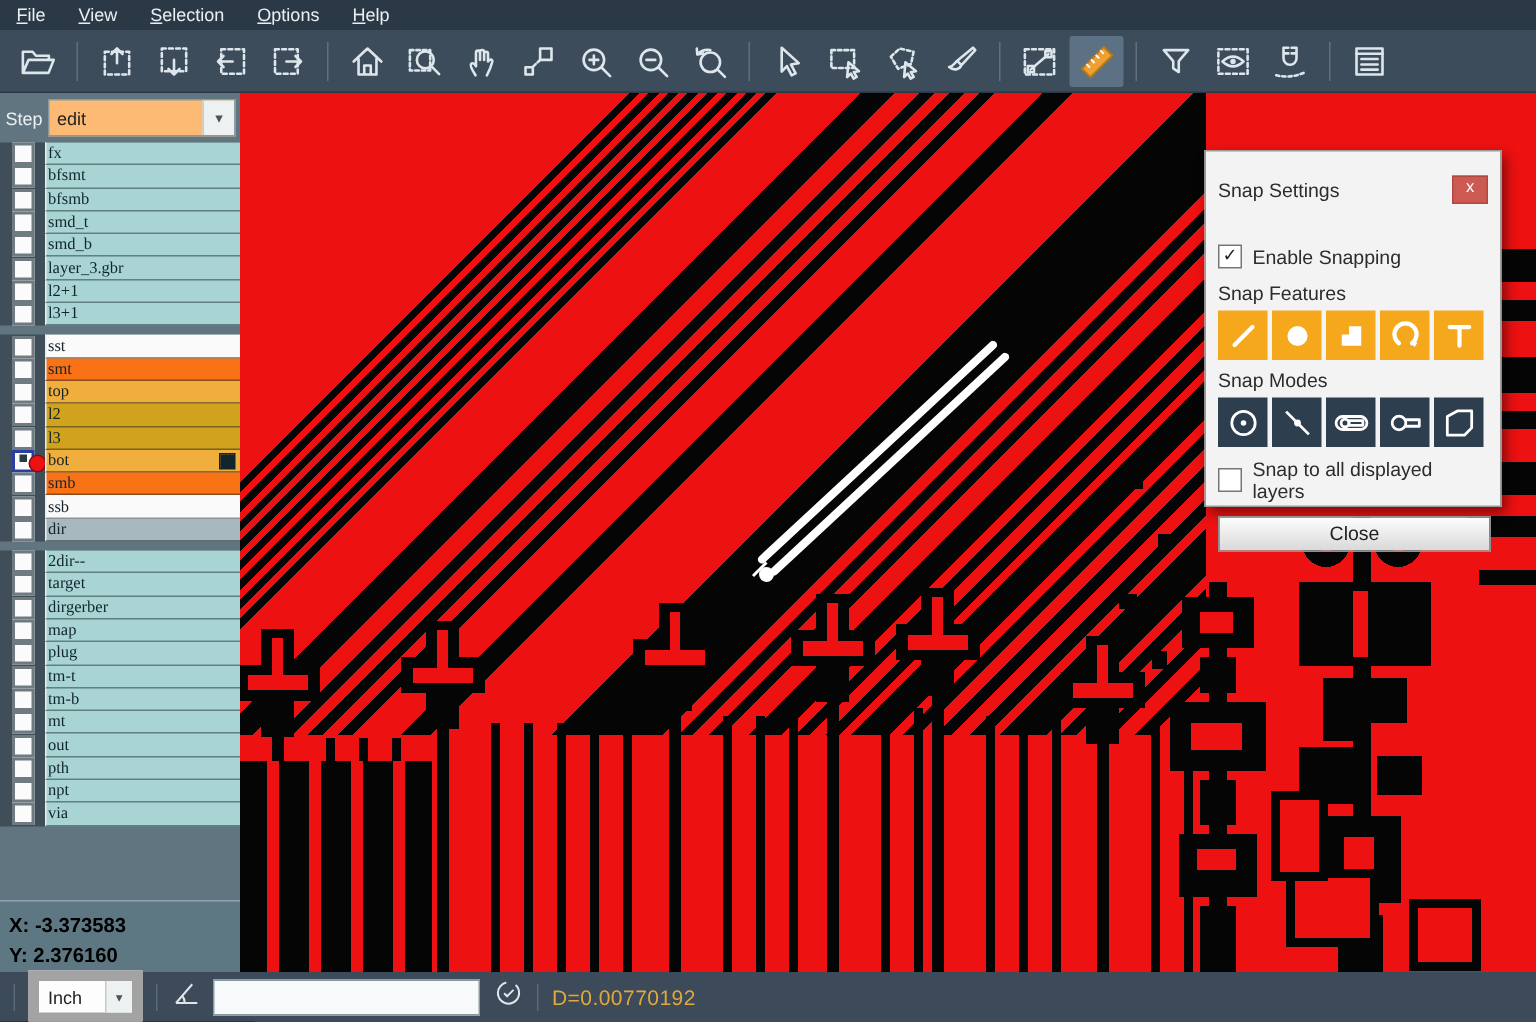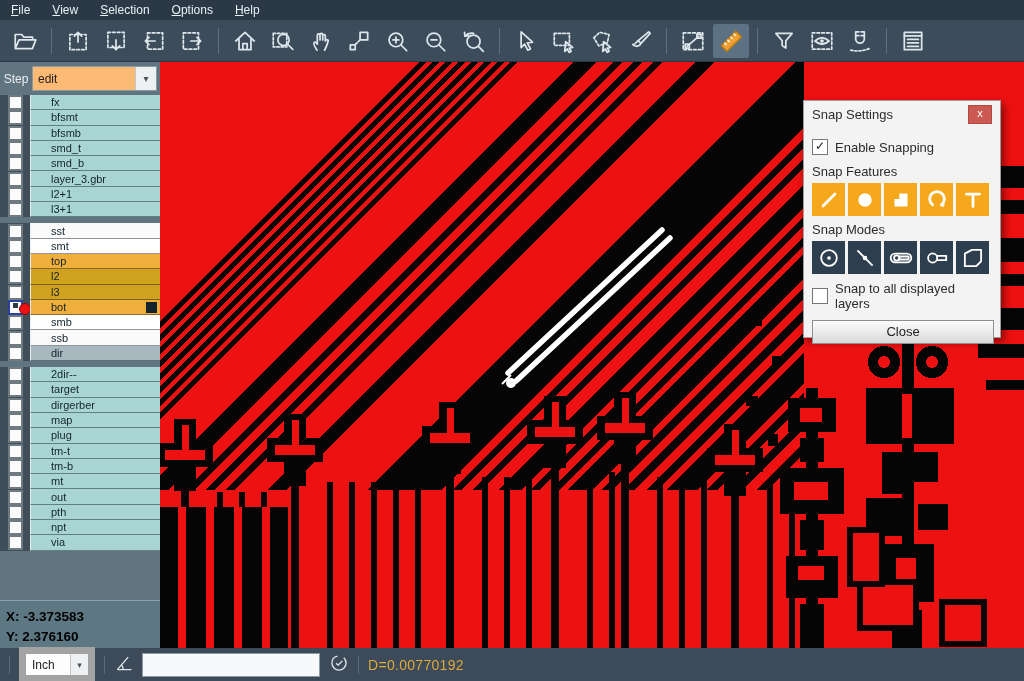--- a/index.html
+++ b/index.html
@@ -30,43 +30,43 @@
         display:flex;align-items:center;justify-content:center;color:#49565e;font-size:10px;}
   .layers{position:absolute;left:0;top:33px;width:160px;}
   .lgroup{margin-bottom:6px;background:#3f4e58;}
   .lrow{position:relative;height:15.3px;display:flex;align-items:stretch;}
   .lchk{width:30px;flex:none;display:flex;align-items:center;justify-content:center;position:relative;}
   .cbx{width:11px;height:11px;background:#fbfbfb;border:2px solid #6f7b81;}
   .cbx.sel{border:2px solid #2b3f9e;}
   .cbx.sel::after{content:"";display:block;width:5px;height:5px;margin:1px auto;background:#2c3a42;}
   .reddot{position:absolute;left:19px;top:3px;width:10px;height:10px;border-radius:50%;
           background:#ee1111;border:1px solid #7e1010;}
-  .lname{flex:1;font-size:11px;color:#13242c;display:flex;align-items:center;padding-left:20px;
-         border-left:1px solid #e8eef0;border-bottom:1px solid rgba(10,25,32,.45);position:relative;}
-  .c-teal{background:#a8d5d3;} .c-white{background:#fafafa;} .c-green{background:#ffffff;}
+  .lname{flex:1;font-size:11px;color:#13242c;display:flex;align-items:center;padding-left:1px;
+         border-left:1px solid #e8eef0;border-bottom:1px solid rgba(10,25,32,.45);position:relative;font-family:Liberation Serif, serif;}
+  .c-teal{background:#a8d5d3;} .c-white{background:#fafafa;} .c-green{background:#f97316;}
   .c-amber{background:#f0ae3c;} .c-gold{background:#d0a21d;} .c-gray{background:#a9b8be;}
   .gridicon{position:absolute;right:4px;top:3px;width:9px;height:9px;
      background:
        linear-gradient(#14242c,#14242c) 0 3px/9px 1px no-repeat,
        linear-gradient(#14242c,#14242c) 0 6px/9px 1px no-repeat,
        linear-gradient(#14242c,#14242c) 3px 0/1px 9px no-repeat,
        linear-gradient(#14242c,#14242c) 6px 0/1px 9px no-repeat,
        linear-gradient(#14242c,#14242c) 0 0/9px 9px no-repeat;
      outline:1px solid #14242c;}
   .sb-bottom{position:absolute;left:0;top:538px;width:160px;height:48px;background:#5e7883;
              border-top:1px solid #90a4ac;padding:6px 0 0 6px;box-sizing:border-box;}
   .coord{color:#000000;font-size:13.5px;line-height:20px;font-weight:bold;}
   
   .canvas{position:absolute;left:160px;top:62px;width:864px;height:586px;background:#ee1111;}
   .canvas svg{display:block;}
   
   .dialog{position:absolute;left:803px;top:100px;width:198px;height:238px;background:#f3f3f3;
           border:1px solid #9b9b9b;box-shadow:3px 4px 8px rgba(0,0,0,.45);box-sizing:border-box;
           font-size:13px;color:#2c2c2c;}
-  .dtitle{height:27px;display:flex;align-items:center;padding:0 8px;}
+  .dtitle{height:27px;display:flex;align-items:center;padding:12px 8px;}
   .dtitle .txt{flex:1;}
   .dclose{width:22px;height:17px;background:#cd5a52;color:#fff;font-size:11px;line-height:15px;
           text-align:center;border:1px solid #b04840;}
   .dbody{padding:4px 8px 0 8px;}
   .chkrow{display:flex;align-items:center;margin:7px 0 9px 0;}
   .dcbx{width:14px;height:14px;background:#fff;border:1px solid #767676;margin-right:7px;
         font-size:12px;line-height:13px;text-align:center;color:#222;flex:none;}
   .dcbx.checked::after{content:"\2713";}
   .dlab{margin:6px 0 4px 0;}
   .btnrow{display:flex;gap:3px;margin-bottom:4px;}

